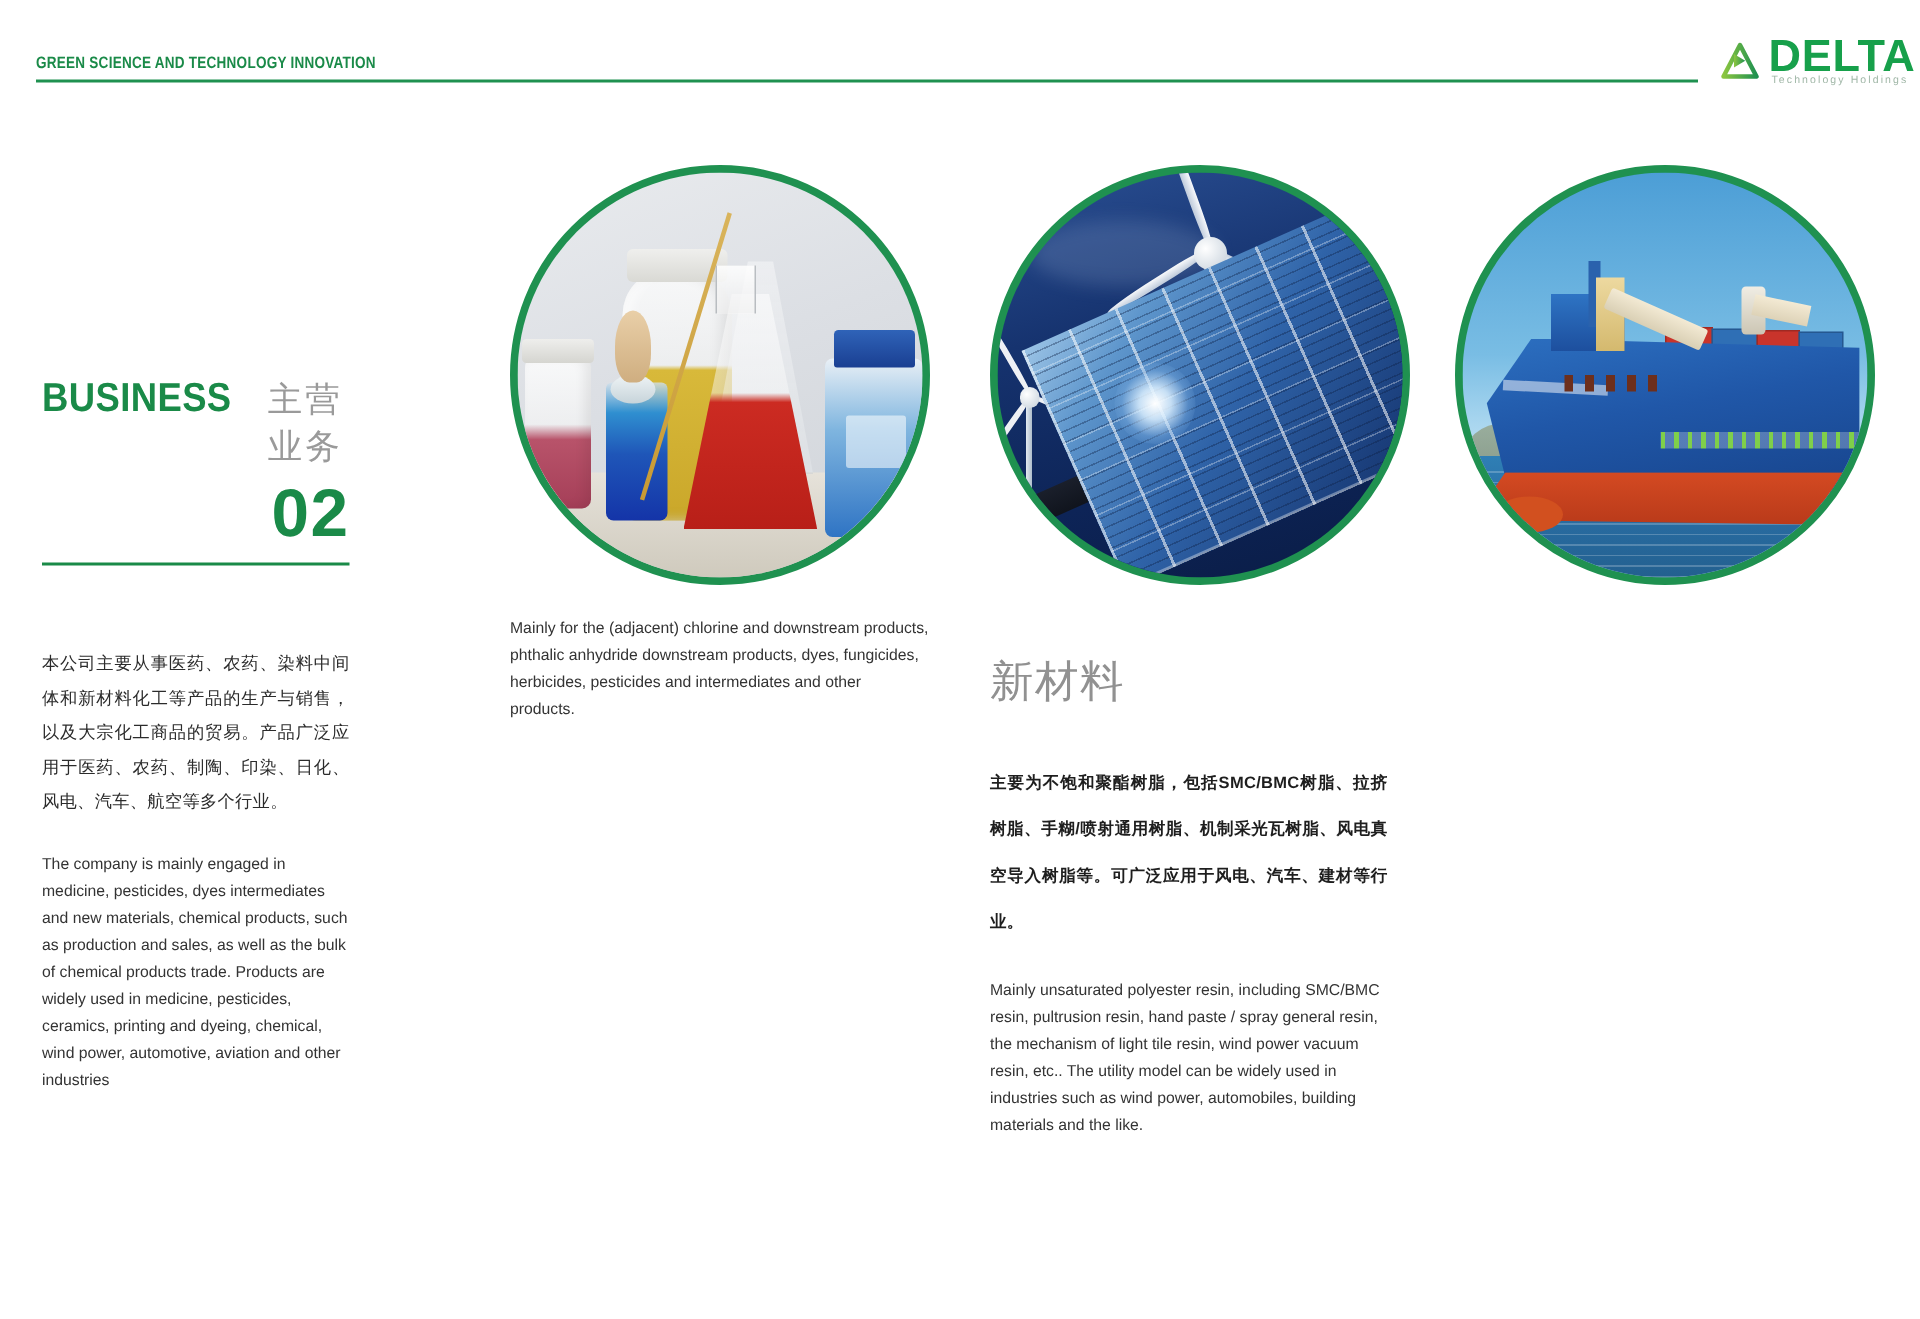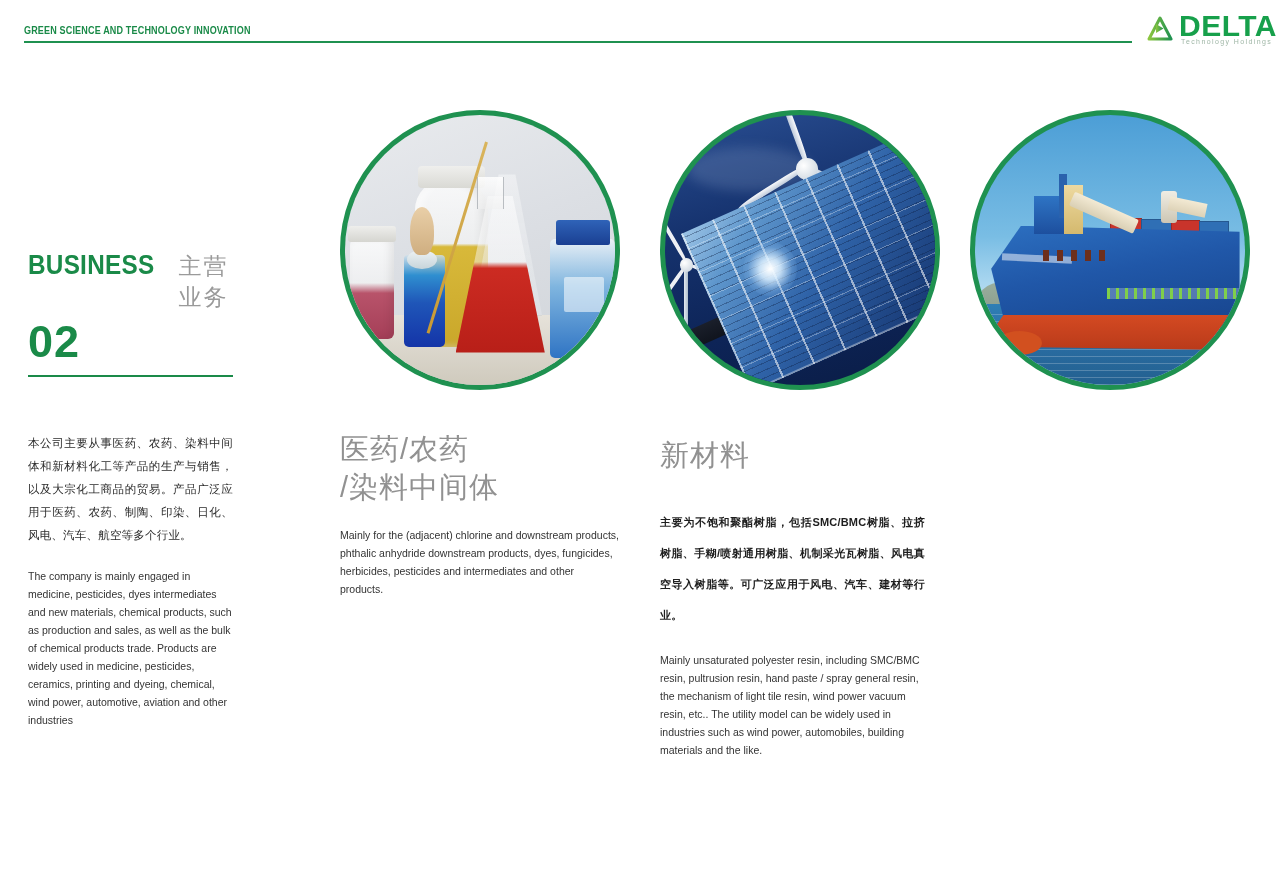--- a/index.html
+++ b/index.html
@@ -5,21 +5,21 @@
   html, body { margin:0; padding:0; }
   body {
     width:1280px; height:879px;
     background:#ffffff;
     font-family:"Liberation Sans", sans-serif;
     overflow:hidden;
     position:relative;
   }
 
   
-  .header { position:absolute; left:0; top:0; width:1048px; height:60px; }
+  .header { position:absolute; left:0; top:12px; width:1048px; height:60px; }
   .header-label {
     position:absolute; left:24px; top:24px;
     font-family:"Liberation Sans Narrow","Liberation Sans",sans-serif;
     font-size:11px; font-weight:bold; letter-spacing:0.2px;
     color:#1a8a48; transform:scaleX(0.82); transform-origin:left center;
     white-space:nowrap;
   }
   .header-rule {
     position:absolute; left:24px; top:41px; width:1108px; height:2px;
     background:#1f9150;
@@ -39,21 +39,21 @@
   
   .title-block { position:absolute; left:28px; top:250px; width:205px; }
   .title-row { display:flex; align-items:baseline; gap:10px; }
   .title-en {
     font-family:"Liberation Sans Narrow","Liberation Sans",sans-serif;
     font-size:27px; font-weight:bold; color:#1a8a48; letter-spacing:0.3px;
     transform:scaleX(0.9); transform-origin:left center;
   }
   .title-cn { font-size:23px; color:#9a9a9a; letter-spacing:2px; }
   .title-num {
-    text-align:left; margin-top:6px;
+    text-align:right; margin-top:6px;
     font-family:"Liberation Sans Narrow","Liberation Sans",sans-serif;
     font-size:45px; font-weight:bold; color:#1a8a48; line-height:46px;
     letter-spacing:1px;
   }
   .title-rule { margin-top:10px; width:205px; height:2px; background:#1a8a48; }
 
   
   .left-text { position:absolute; left:28px; top:432px; width:205px; }
   .p-cn-intro {
     font-size:11.5px; color:#2b2b2b; line-height:23px;
@@ -323,21 +323,20 @@
       <div class="flask-neck"></div>
       <div class="dropper"></div>
       <div class="dropper-ring"></div>
       <div class="dropper-bulb"></div>
       <div class="stick"></div>
       <div class="blue-bottle"></div>
       <div class="blue-cap"></div>
       <div class="blue-label"></div>
     </div>
   </div>
-  <div class="col-heading">医药/农药<br>/染料中间体</div>
   <p class="p-en">Mainly for the (adjacent) chlorine and downstream products, phthalic anhydride downstream products, dyes, fungicides, herbicides, pesticides and intermediates and other products.</p>
 </div>
 
 <div class="col col-2">
   <div class="circle circle-2">
     <div class="circle-inner scene">
       <div class="sky-bg"></div>
       <div class="cloud-wisp" style="left:8%;top:12%;width:46%;height:16%;"></div>
       <div class="cloud-wisp" style="left:55%;top:30%;width:40%;height:14%;"></div>
       <div class="mast2"></div>

